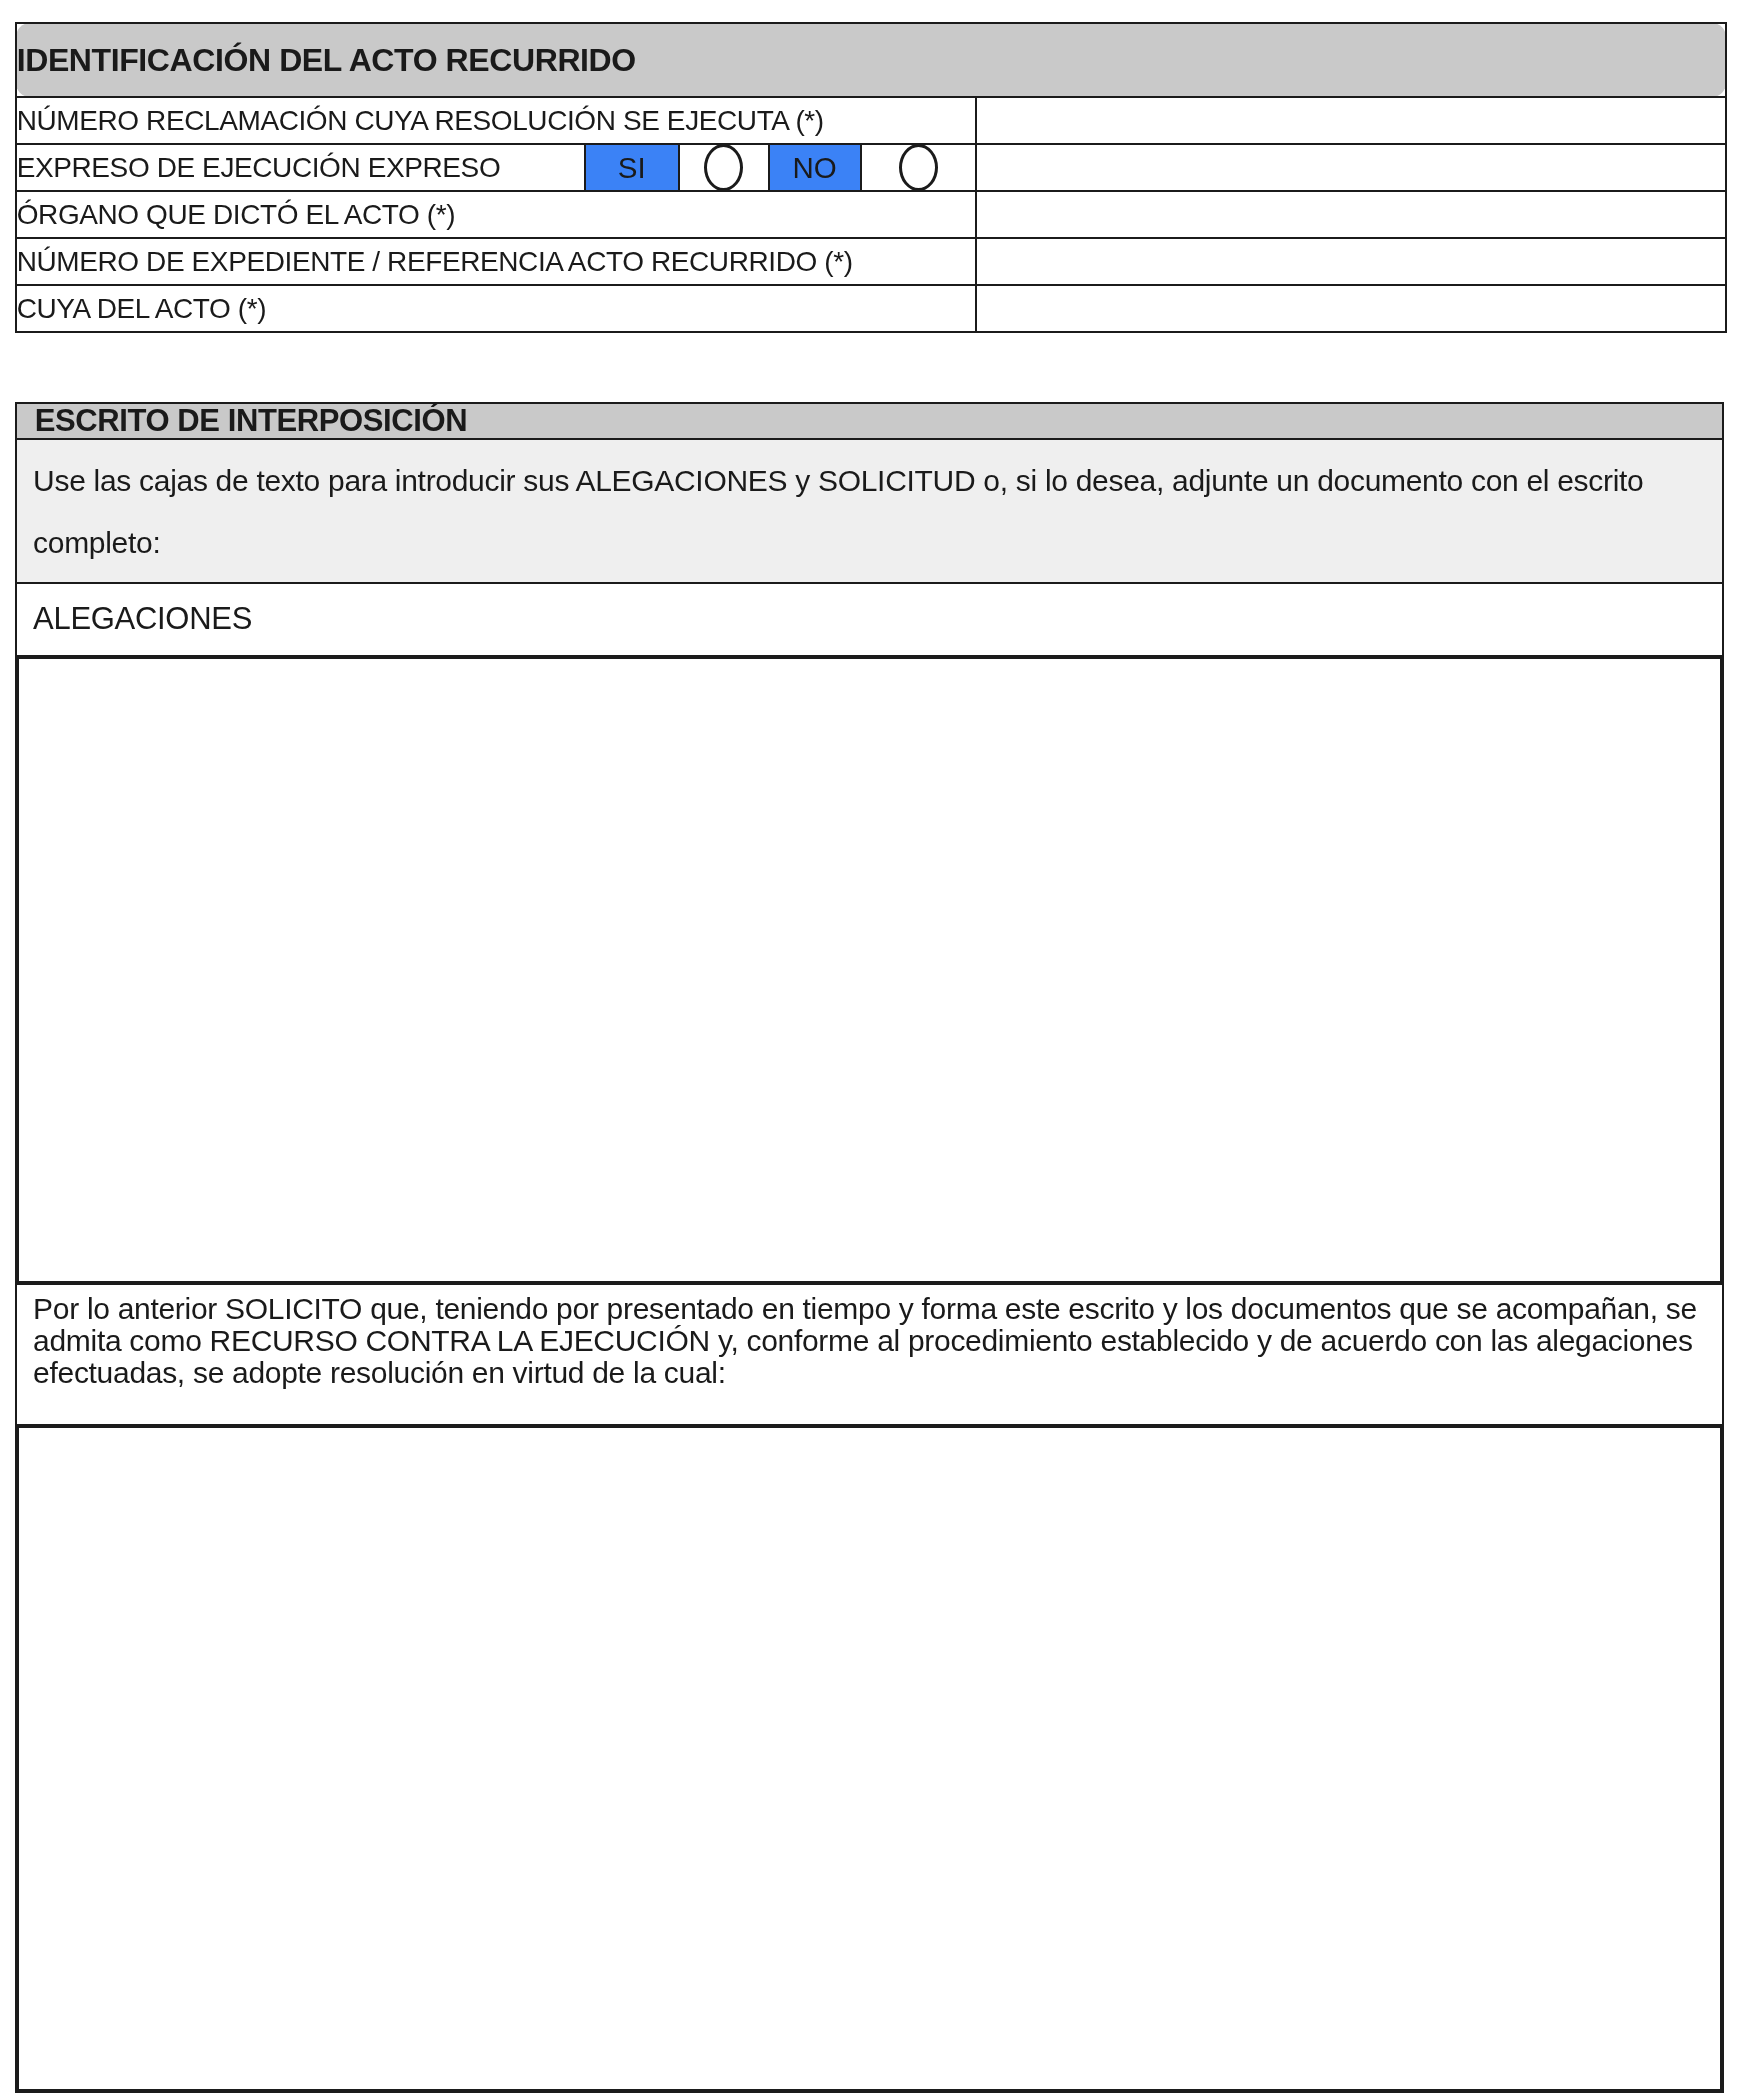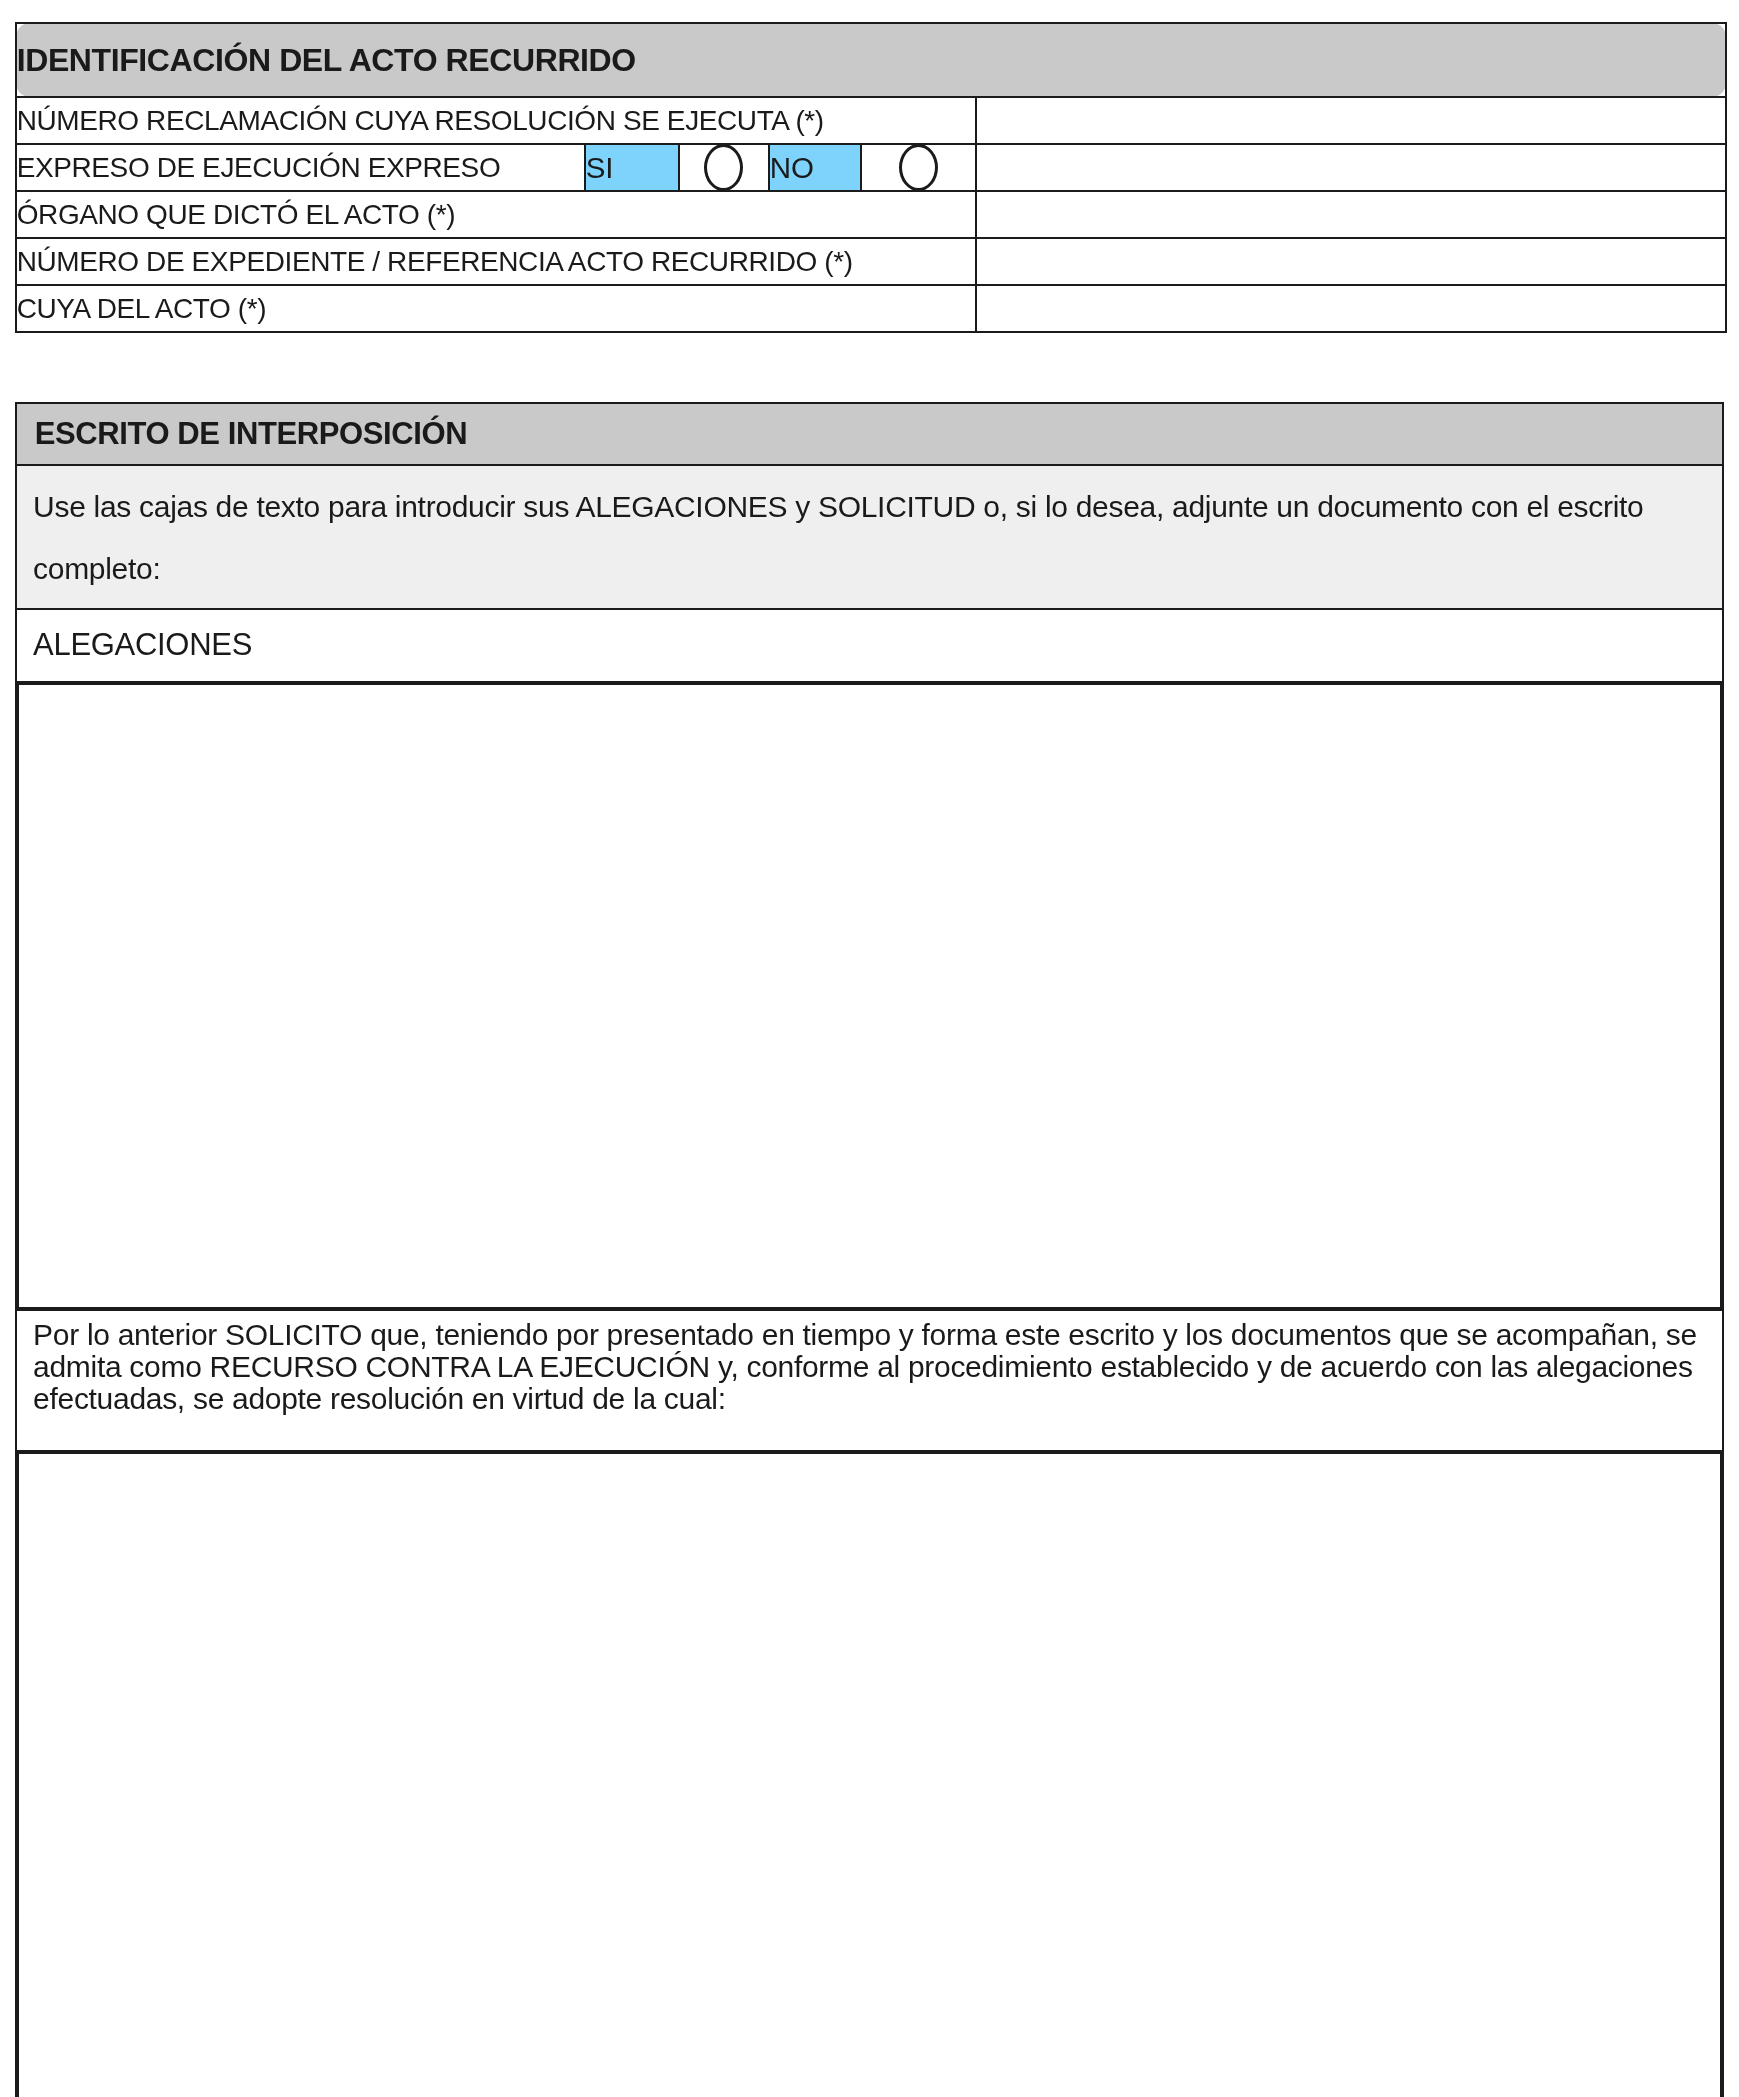--- a/index.html
+++ b/index.html
@@ -54,21 +54,22 @@
   td.heavy {
     border: 4.1px solid var(--border-color, #1b1b1b);
     background: #ffffff;
     height: 47px;
     font-size: 28px;
     padding-left: 11.5px;
   }
   td.opt {
     height: 47px;
     font-size: 29.5px;
-    background: #7dd3fc;
+    text-align: center;
+    background: #3b82f6;
   }
   td.radio-cell {
     height: 47px;
     text-align: center;
     background: #ffffff;
   }
   td.blank { background: #ffffff; }
   .radio {
     display: block;
     width: 39px;
@@ -80,21 +81,21 @@
   }
 
   
   .sec2 {
     margin-top: 69px;
     width: 1709px;
   }
   .sec2-header {
     border: 2.5px solid var(--border-color, #1b1b1b);
     background: var(--header-bg, #c9c9c9);
-    height: 64px;
+    height: 38px;
     font-size: 31px;
     font-weight: bold;
     letter-spacing: -0.4px;
     padding-left: 18px;
     display: flex;
     align-items: center;
   }
   .instruction {
     border-left: 2.5px solid var(--border-color, #1b1b1b);
     border-right: 2.5px solid var(--border-color, #1b1b1b);

